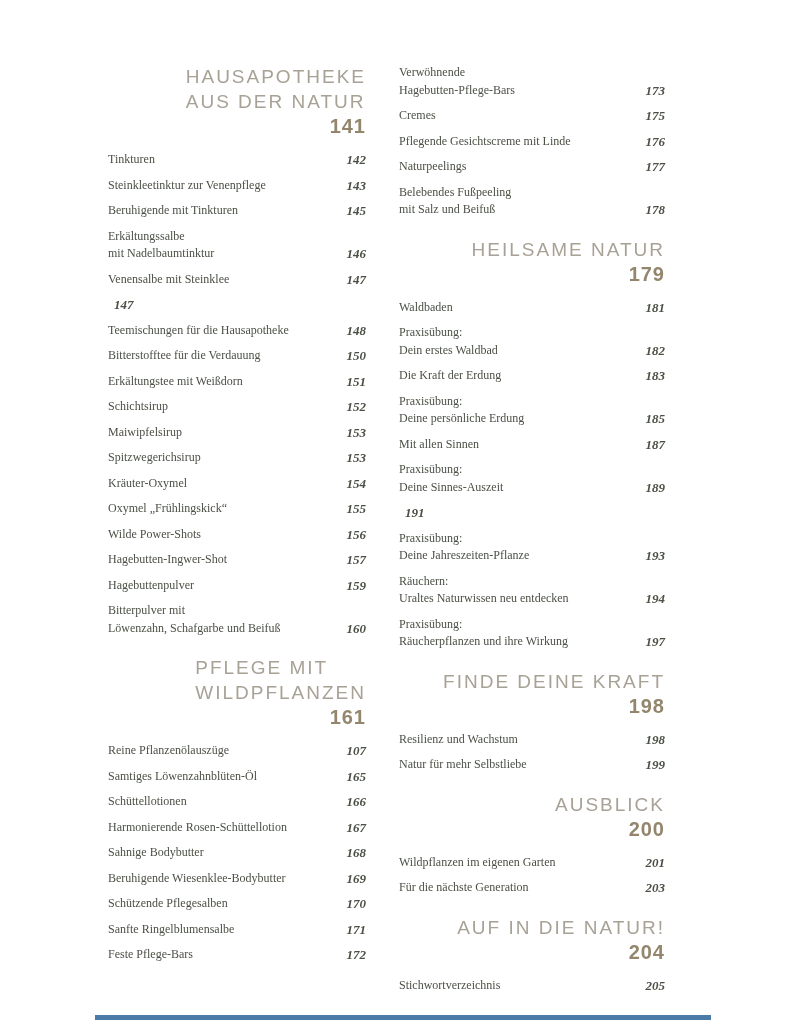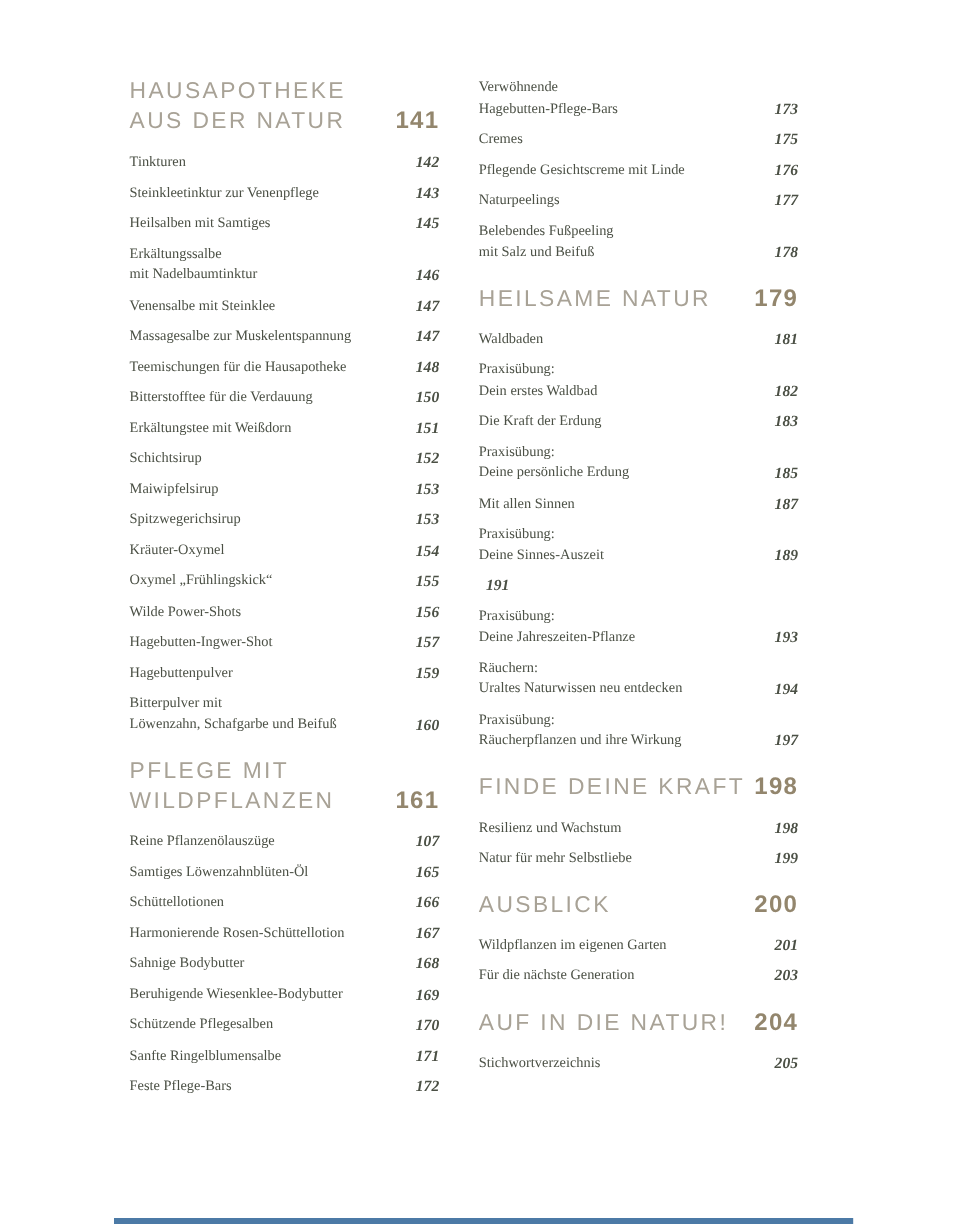--- a/index.html
+++ b/index.html
@@ -25,20 +25,21 @@
   .col { display: flex; flex-direction: column; }
   .col-1 { width: 258px; }
   .col-2 { width: 266px; }
 
   .chapter {
     display: flex;
     justify-content: space-between;
     align-items: flex-end;
     margin-bottom: 12px;
     font-family: "Liberation Sans", sans-serif;
+    flex-direction: column;
   }
   .entries + .chapter { margin-top: 10px; }
   .chapter-lines {
     color: var(--heading-color);
     font-size: 19px;
     line-height: 25px;
     letter-spacing: 2px;
     font-weight: 400;
   }
   .chapter-page {
@@ -100,41 +101,38 @@
             <div class="page-num">142</div>
           </div>
           <div class="entry">
             <div class="lines">
               <div>Steinkleetinktur zur Venenpflege</div>
             </div>
             <div class="page-num">143</div>
           </div>
           <div class="entry">
             <div class="lines">
-              <div>Heilsalben mit Samtiges</div>
+              <div>Beruhigende mit Tinkturen</div>
             </div>
             <div class="page-num">145</div>
           </div>
           <div class="entry">
             <div class="lines">
               <div>Erkältungssalbe</div>
               <div>mit Nadelbaumtinktur</div>
             </div>
             <div class="page-num">146</div>
           </div>
           <div class="entry">
             <div class="lines">
               <div>Venensalbe mit Steinklee</div>
             </div>
             <div class="page-num">147</div>
           </div>
           <div class="entry">
-            <div class="lines">
-              <div>Massagesalbe zur Muskelentspannung</div>
-            </div>
             <div class="page-num">147</div>
           </div>
           <div class="entry">
             <div class="lines">
               <div>Teemischungen für die Hausapotheke</div>
             </div>
             <div class="page-num">148</div>
           </div>
           <div class="entry">
             <div class="lines">

